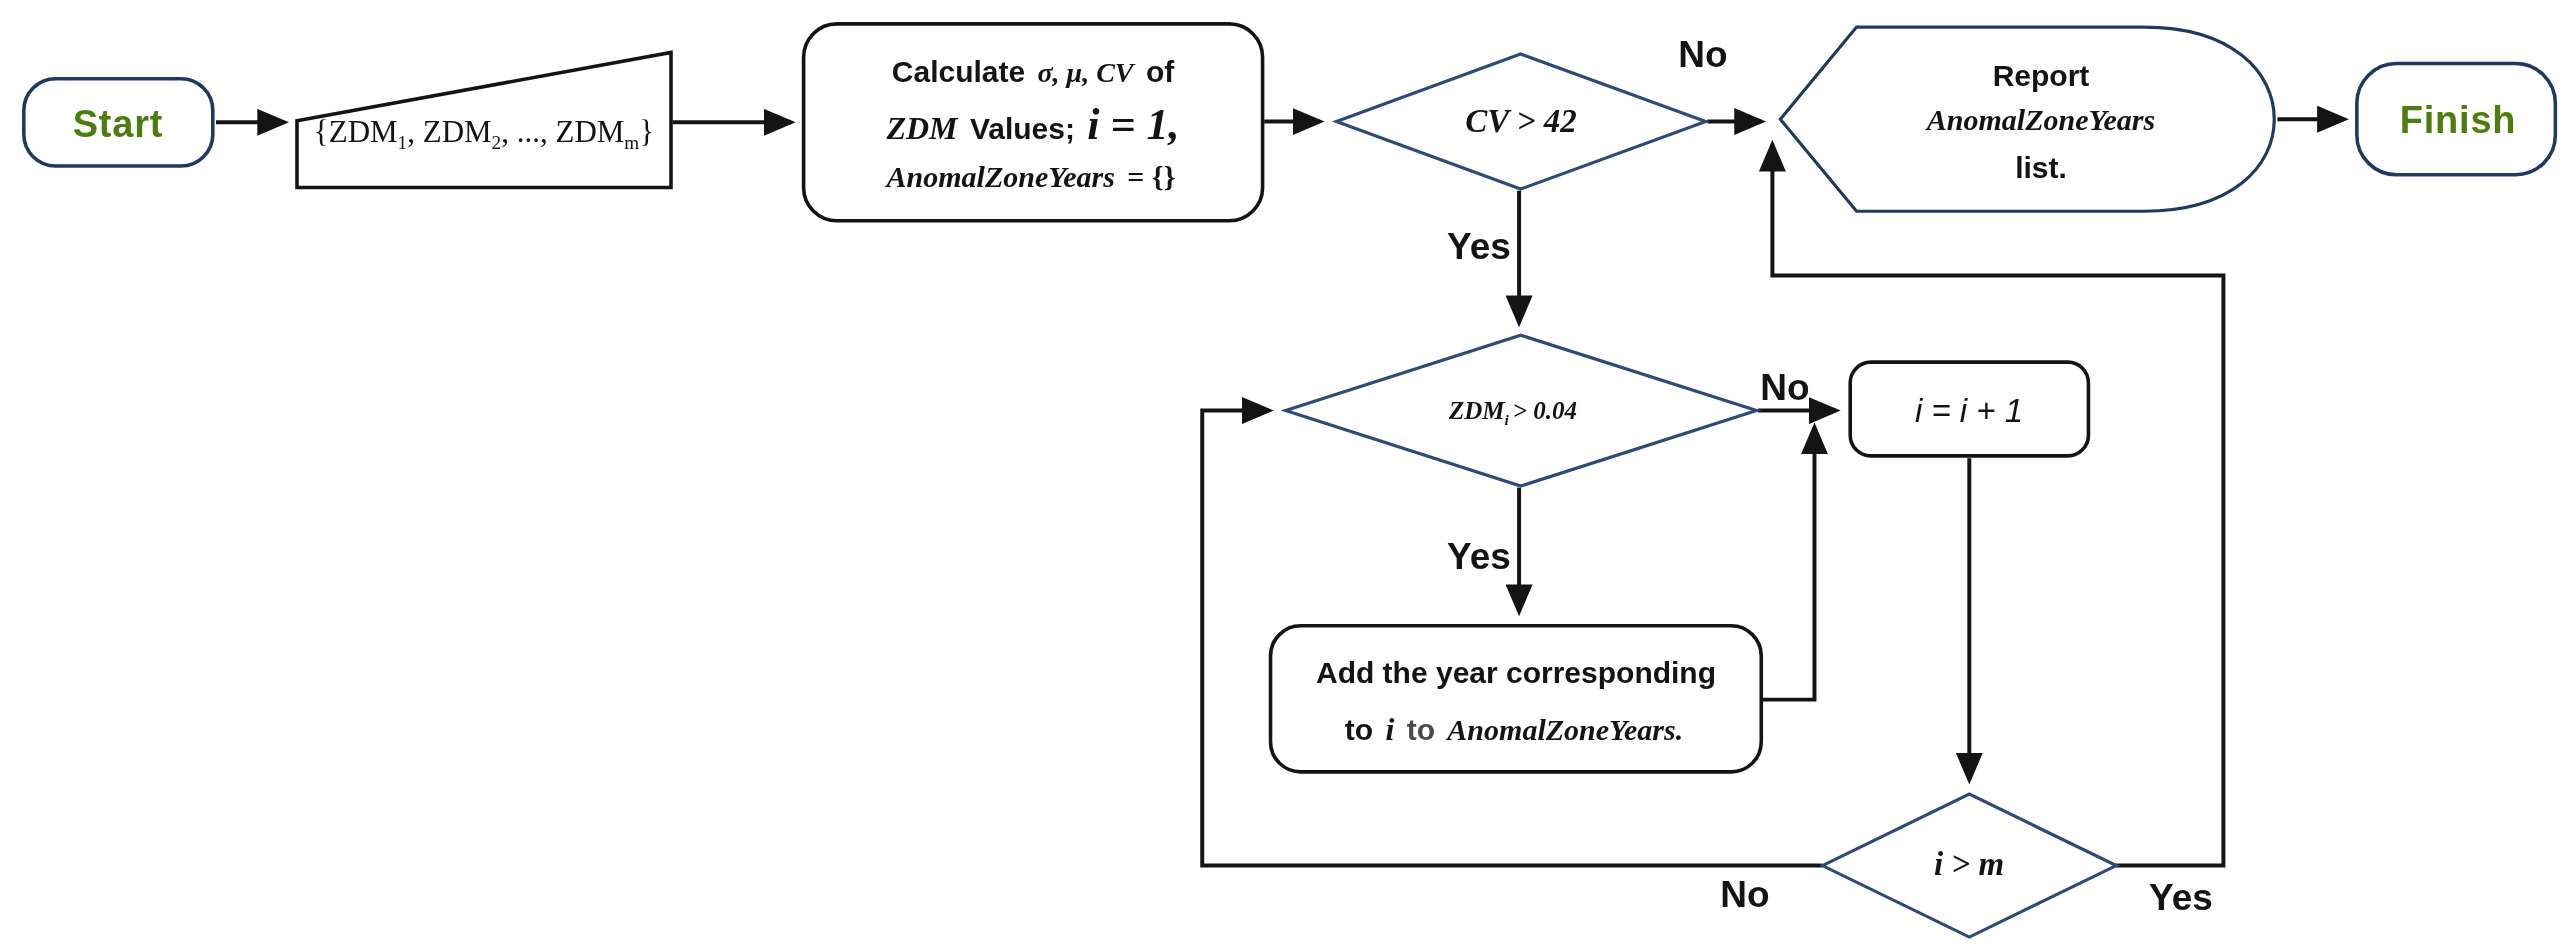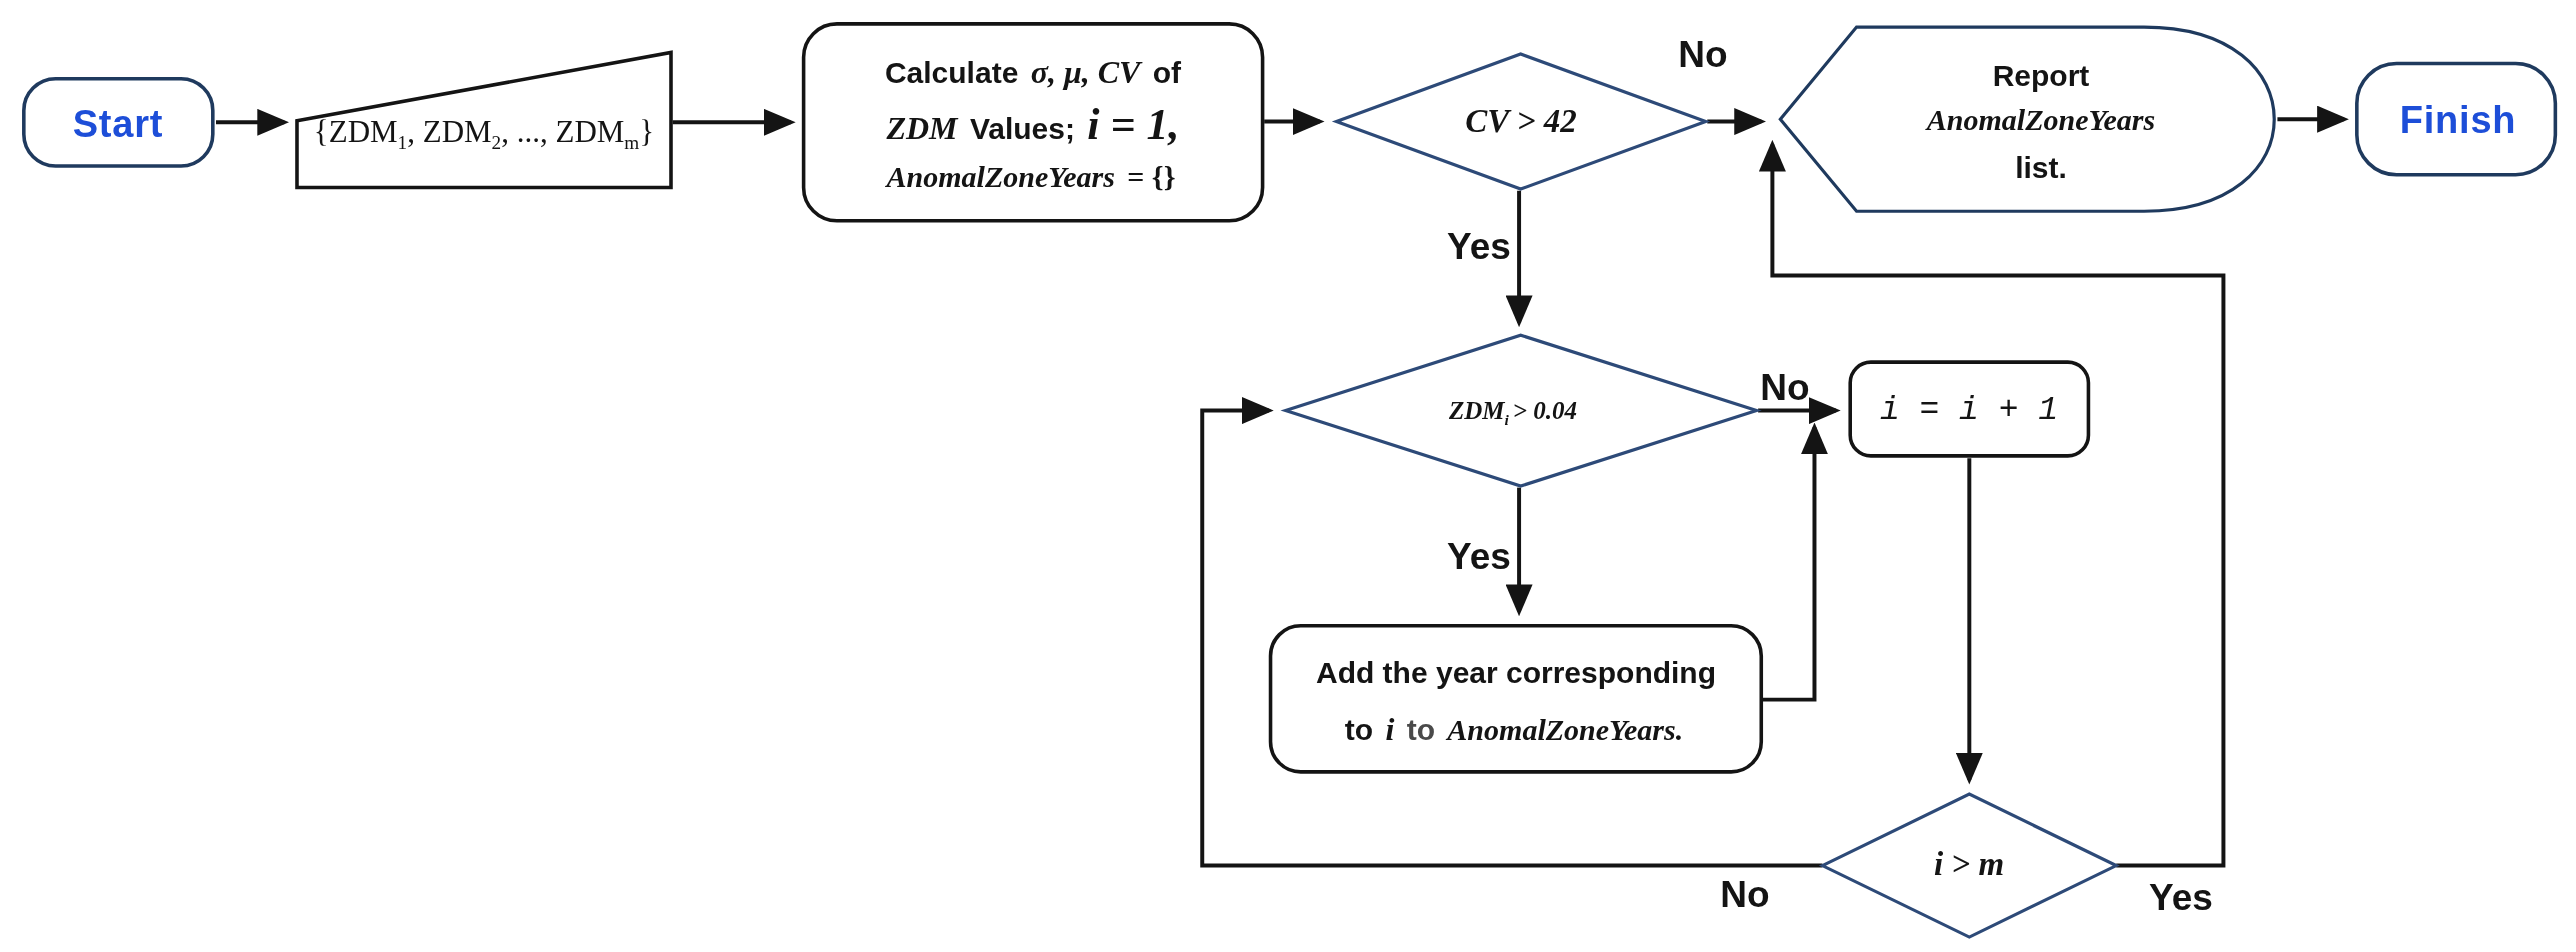--- a/index.html
+++ b/index.html
@@ -3,23 +3,23 @@
 <meta charset="utf-8">
 <style>
   html,body{margin:0;padding:0;background:#ffffff;}
   #canvas{position:relative;width:2576px;height:953px;background:#ffffff;overflow:hidden;
           font-family:"Liberation Sans",sans-serif;}
   #wires{position:absolute;left:0;top:0;}
   .lbl{position:absolute;transform:translate(-50%,-50%);white-space:nowrap;color:#141414;
        text-align:center;line-height:1;}
   .sans-b{font-family:Liberation Sans, sans-serif;font-weight:700;}
   .math{font-family:"Liberation Serif","DejaVu Serif",serif;font-style:italic;font-weight:700;}
-  .math-reg{font-family:Liberation Mono, monospace;font-style:italic;font-weight:400;}
+  .math-reg{font-family:Liberation Sans, sans-serif;font-style:italic;font-weight:400;}
   .serif-up{font-family:"Liberation Serif","DejaVu Serif",serif;font-style:normal;}
-  .terminal{color:#1d4ed8;font-size:38px;letter-spacing:0.8px;}
+  .terminal{color:#4d7c0f;font-size:38px;letter-spacing:0.8px;}
   .yn{font-size:37px;}
   .node-txt{font-size:30px;}
   .mxs{margin:0 4px;}
   .dim{color:#4a4a4a;}
   sub{font-size:0.62em;line-height:0;}
 </style>
 </head>
 <body>
 
 <div id="canvas">
@@ -59,21 +59,21 @@
       <polygon points="2295,1090 2480,1000 2665,1090 2480,1180" stroke="#2d4a78" stroke-width="4"></polygon>
     </g>
   </svg>
 
   <div class="lbl terminal sans-b" style="left:118px;top:124px;">Start</div>
 
   <div class="lbl serif-up" style="left:484px;top:131px;font-size:31px;"><span>{ZDM</span><sub>1</sub><span>, ZDM</span><sub>2</sub><span>, ..., ZDM</span><sub>m</sub><span>}</span></div>
 
   <div class="lbl node-txt" style="left:1033px;top:72px;">
     <span class="sans-b">Calculate</span>
-    <span class="math mxs" style="font-size:32px;text-align:right;">σ, μ, CV</span>
+    <span class="math mxs" style="font-size:28px;text-align:right;">σ, μ, CV</span>
     <span class="sans-b">of</span>
   </div>
   <div class="lbl node-txt" style="left:1033px;top:125px;">
     <span class="math" style="font-size:32px;">ZDM</span>
     <span class="sans-b mxs">Values;</span>
     <span class="math" style="font-size:44px;">i = 1,</span>
   </div>
   <div class="lbl" style="left:1033px;top:177px;font-size:30px;">
     <span class="math">AnomalZoneYears</span>
     <span class="serif-up mxs" style="font-weight:700;">= {}</span>

